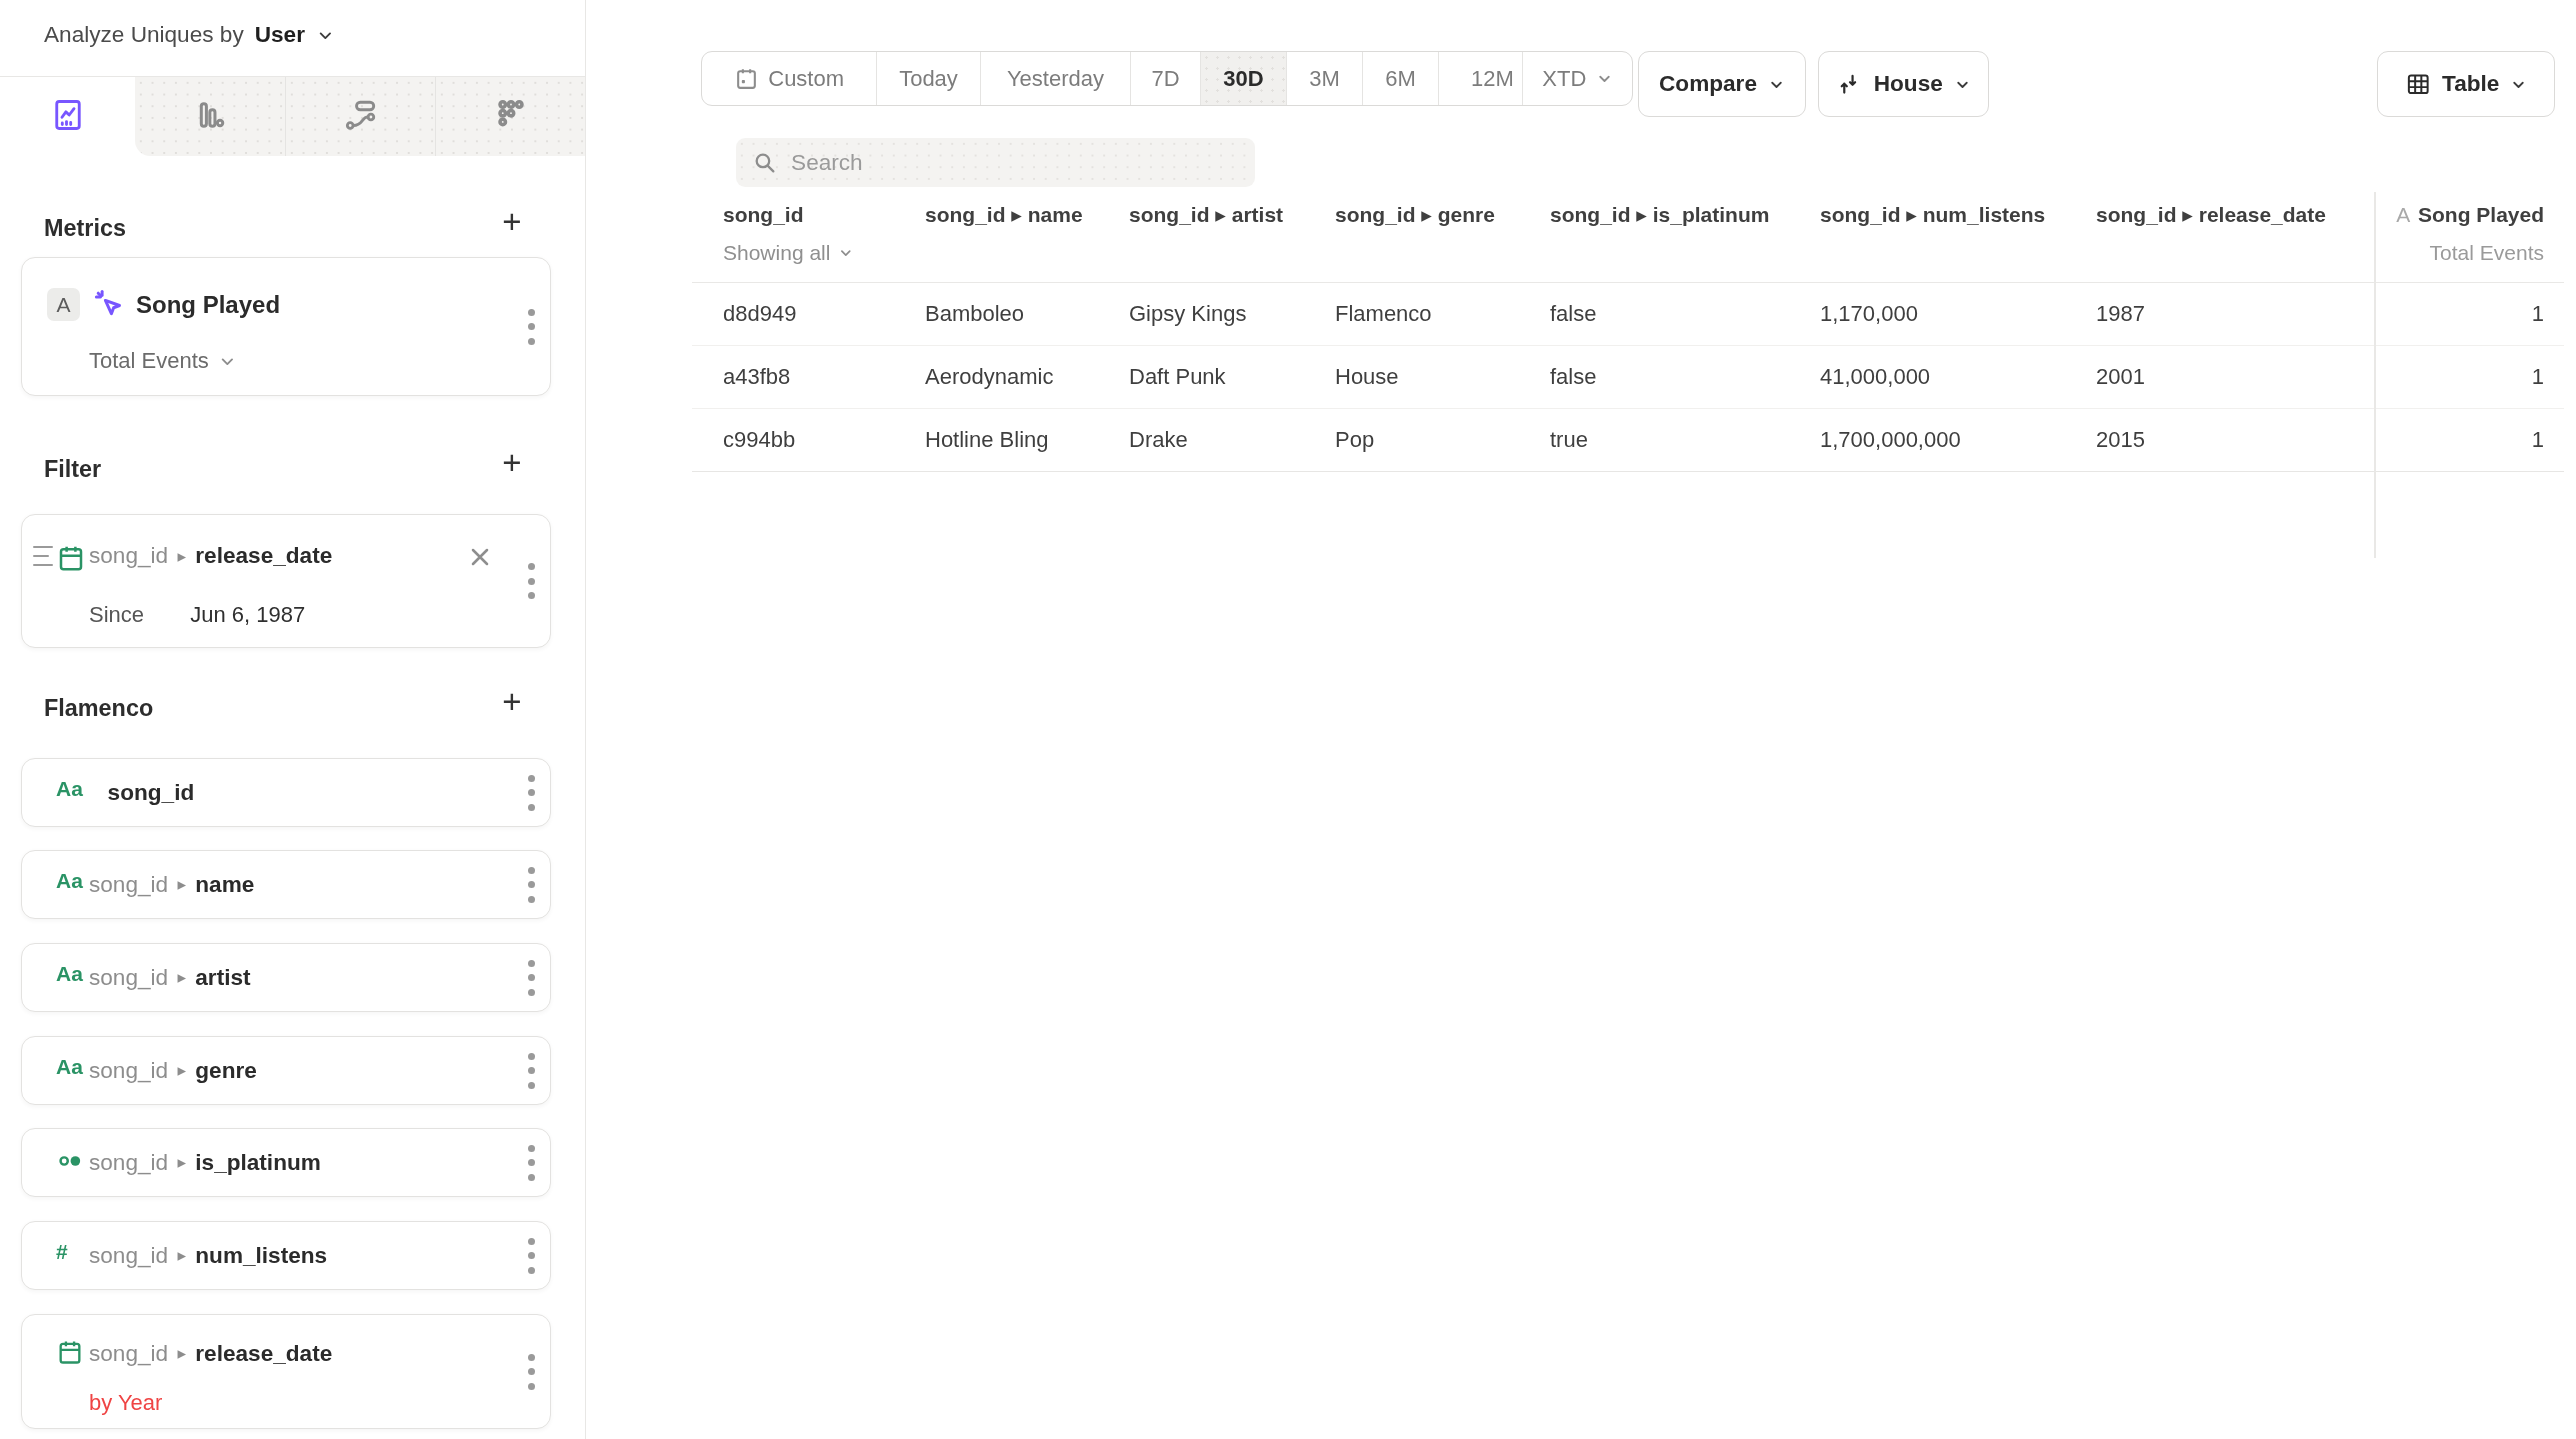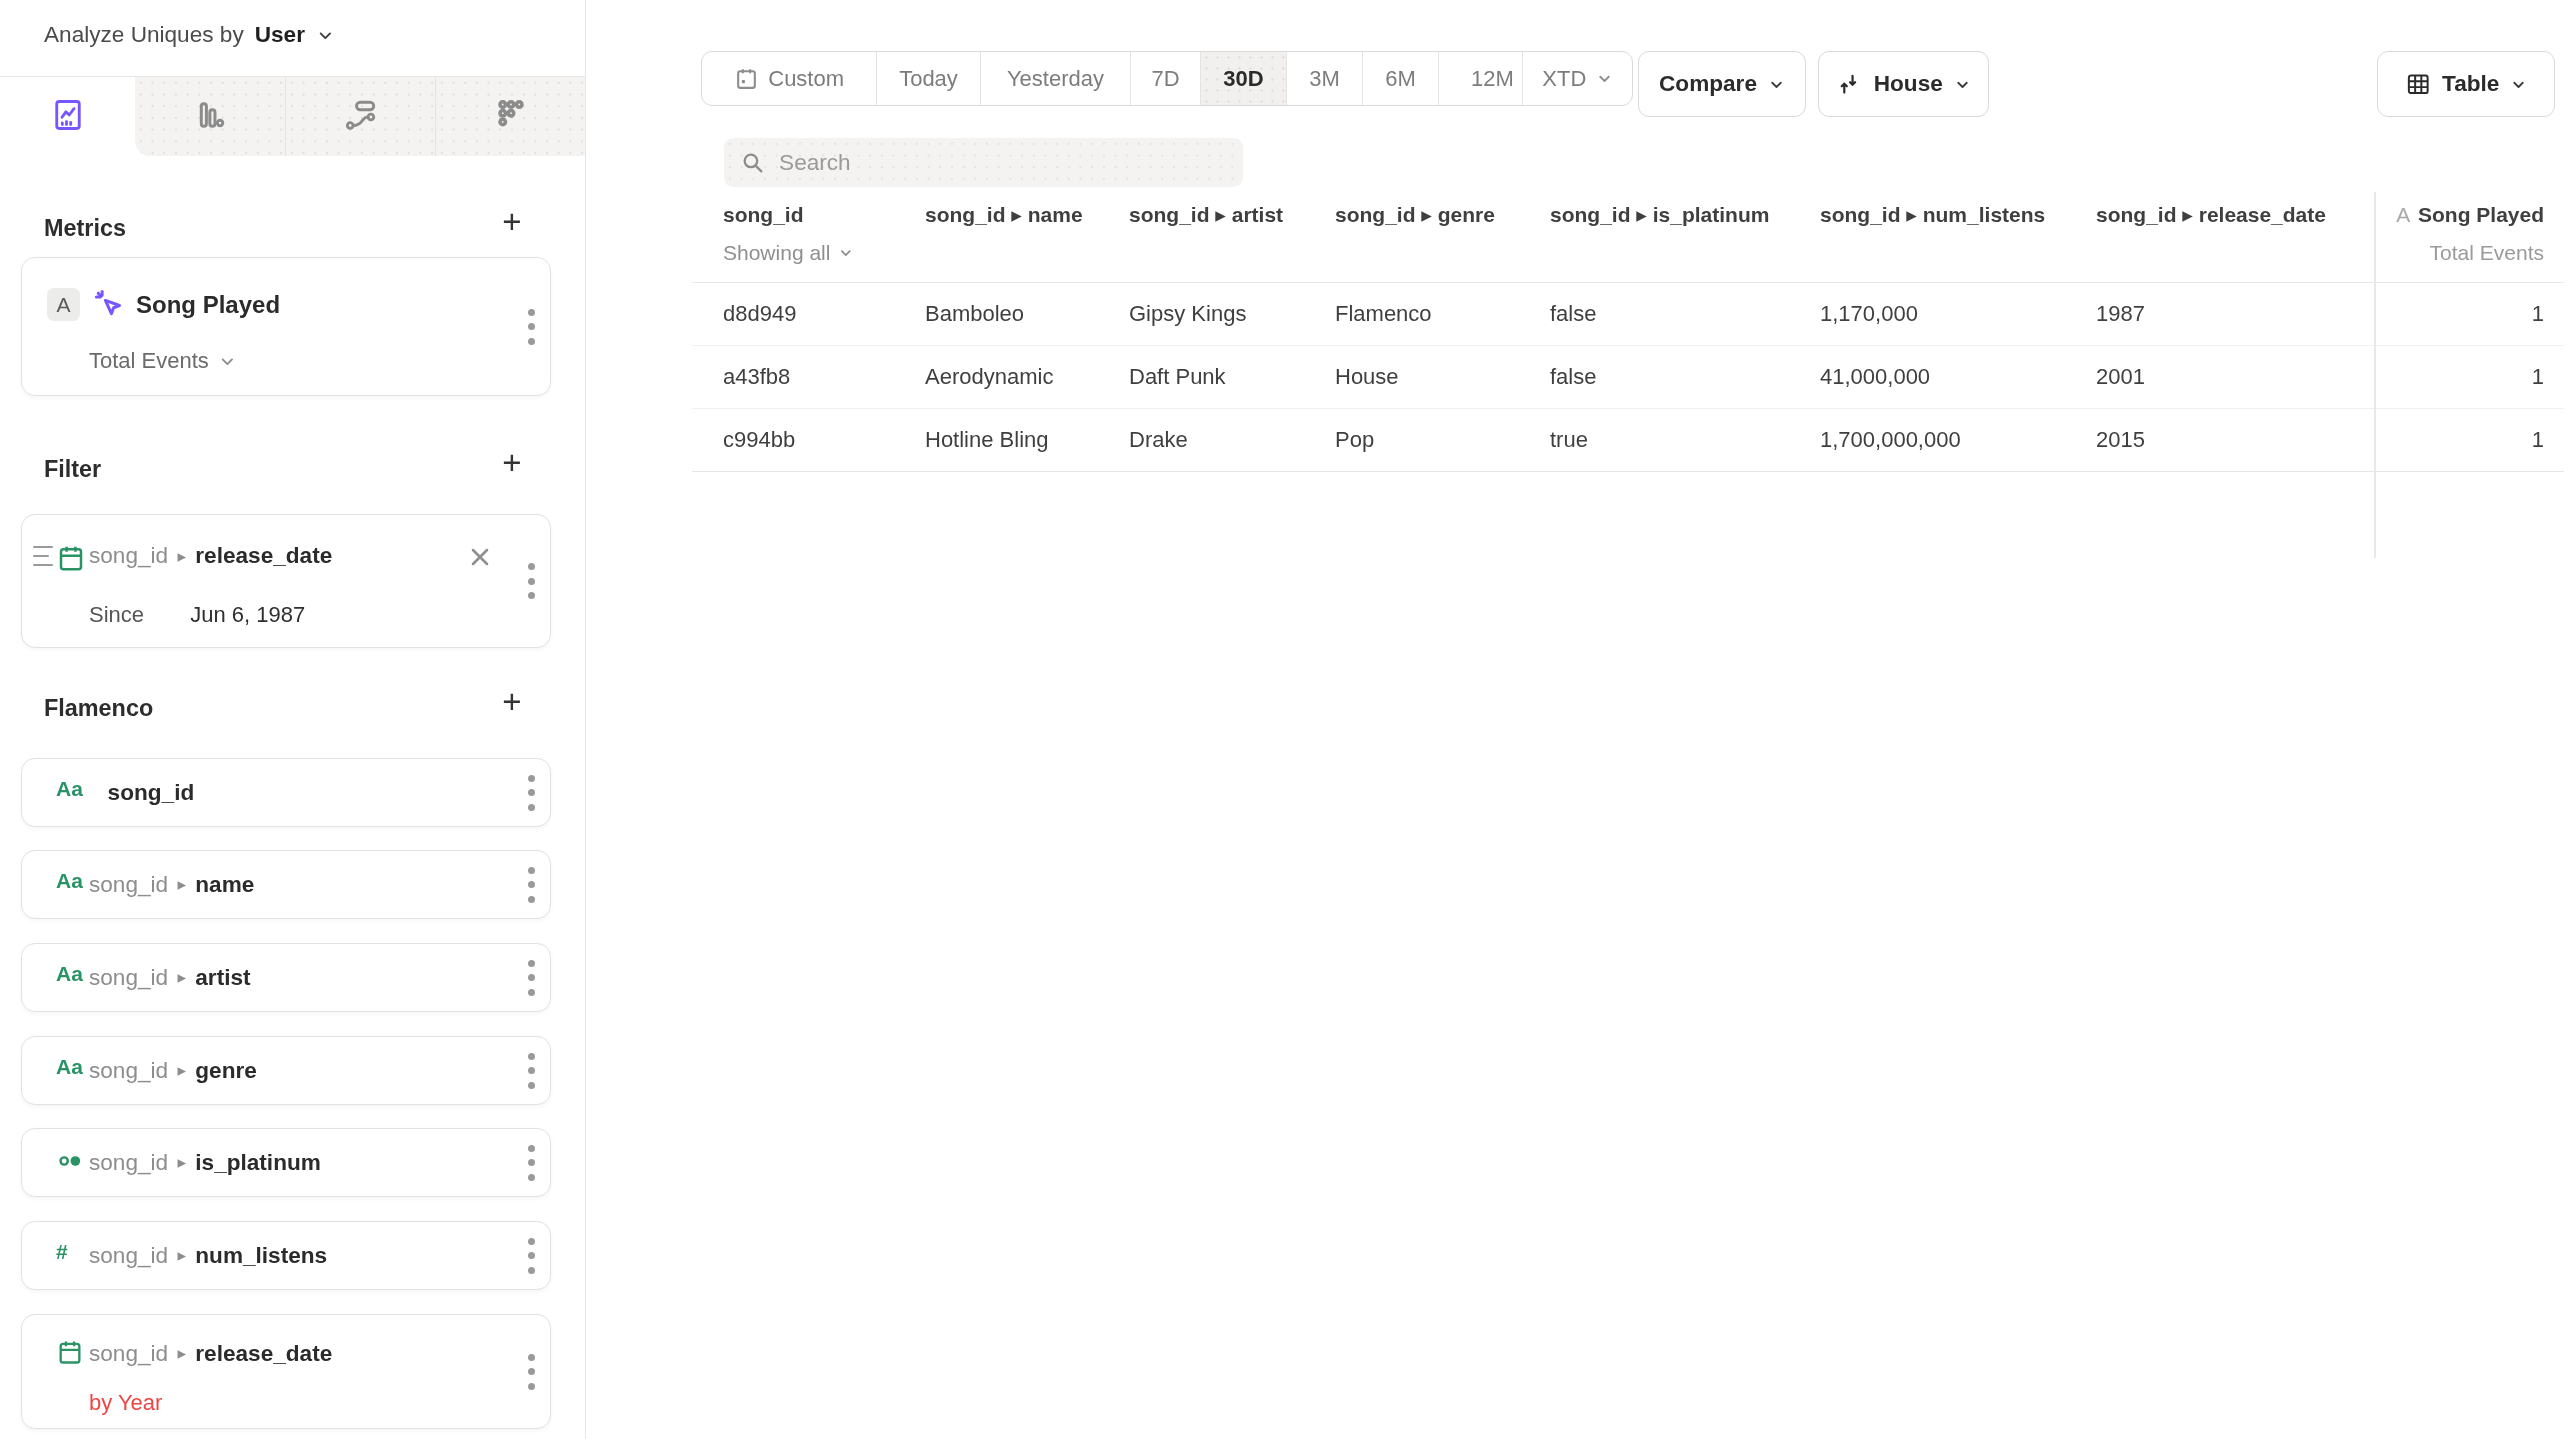--- a/index.html
+++ b/index.html
@@ -84,21 +84,21 @@
   .seg .cal svg{width:100%;height:100%;}
 
   .btn{position:absolute;top:51px;height:66px;display:flex;align-items:center;justify-content:center;gap:11px;
     border:1.6px solid #dbdad8;border-radius:11px;background:#fff;font-size:22.6px;color:#2b2b2b;font-weight:bold;cursor:pointer;box-sizing:border-box;}
   .btn .ic{display:inline-flex;width:26.5px;height:26.5px;color:#2b2b2b;}
   .btn .ic svg{width:100%;height:100%;}
   .btn-compare{left:1050px;width:168px;}
   .btn-sort{left:1230px;width:171px;}
   .btn-table{left:1789px;width:178px;}
 
-  .searchbar{position:absolute;left:136px;top:138px;width:519px;height:49px;border-radius:9.3px;background:#f4f3f1;
+  .searchbar{position:absolute;left:148px;top:138px;width:519px;height:49px;border-radius:9.3px;background:#f4f3f1;
     background-image:radial-gradient(circle,#e4e2df 1.2px,transparent 1.3px);background-size:11.7px 11.7px;
     display:flex;align-items:center;padding:0 15.6px;box-sizing:border-box;gap:12.5px;}
   .searchbar .mag{width:25px;height:25px;color:#8d8d8d;display:inline-flex;flex:none;}
   .searchbar .mag svg{width:100%;height:100%;}
   .searchbar input{flex:1;border:none;background:transparent;outline:none;font-size:22.6px;color:#3d3d3d;font-family:inherit;}
   .searchbar input::placeholder{color:#9a9a9a;}
 
   .table-wrap{position:absolute;left:104px;top:192px;width:1872px;}
   .tgrid{display:grid;grid-template-columns:202px 204px 206px 215px 270px 276px 309px 190px;}
   .thead{border-bottom:1.6px solid #e9e8e6;padding-top:11px;padding-bottom:17px;position:relative;}

